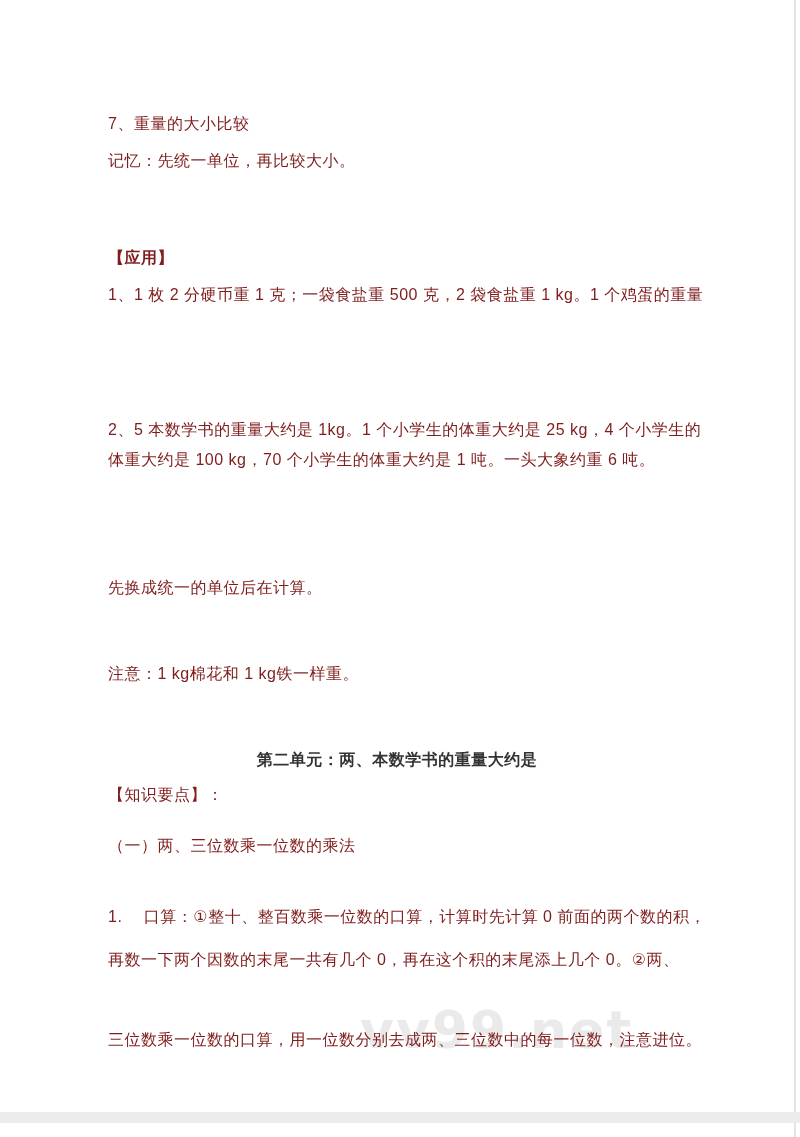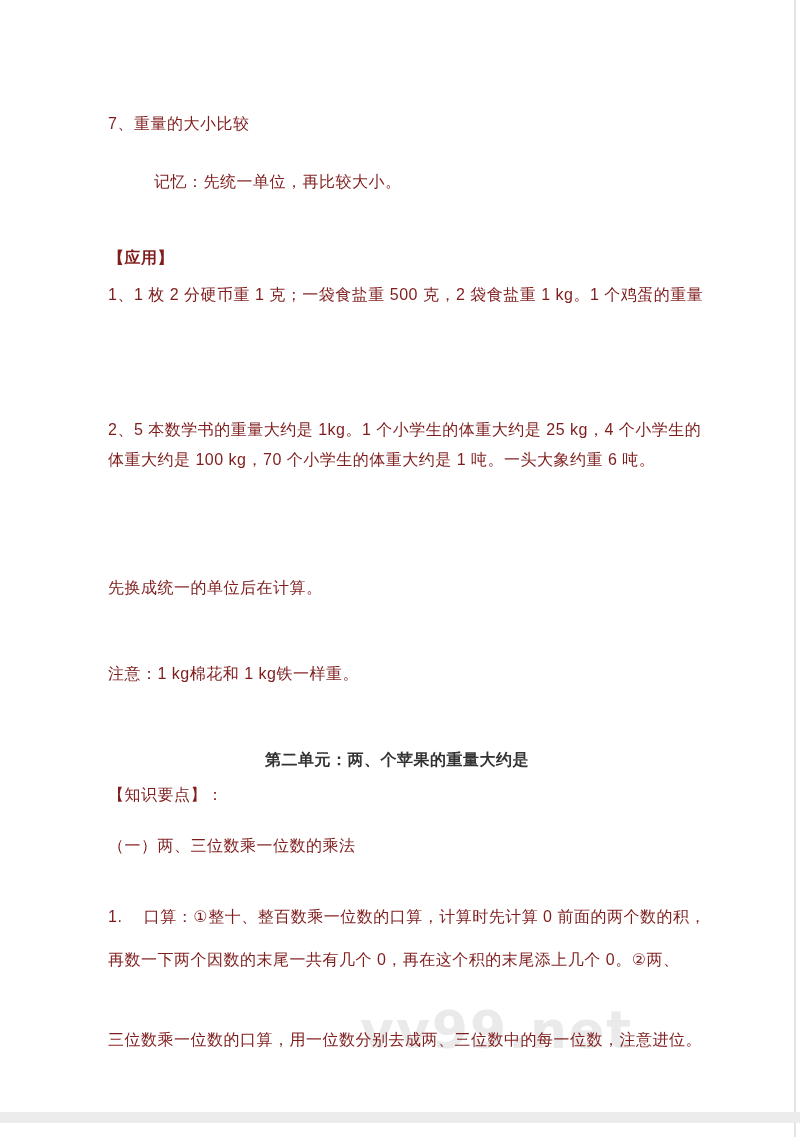--- a/index.html
+++ b/index.html
@@ -19,21 +19,21 @@
     background:#e4e4e4;z-index:1;
   }
   .line{
     position:absolute;left:108px;
     font-size:16px;line-height:1.25;letter-spacing:0.5px;
     color:#7f1d1d;white-space:nowrap;z-index:2;
   }
   .bold{font-weight:700;color:#333333;}
   .centered{left:0;width:794px;text-align:center;}
   .t-heading7{top:114px;}
-  .t-memory{top:172px;margin-left:46px;}
+  .t-memory{top:151px;}
   .t-app-label{top:248px;font-weight:700;}
   .t-p1l1{top:285px;}
   .t-p1l2{top:329px;}
   .t-p2l1{top:420px;}
   .t-p2l2{top:450px;}
   .t-p3l1{top:534px;}
   .t-p3l2{top:578px;}
   .t-note{top:664px;}
   .t-title{top:750px;}
   .t-keypoints{top:785px;}
@@ -72,21 +72,21 @@
 
   <div class="line t-p1l1">1、1 枚 2 分硬币重 1 克；一袋食盐重 500 克，2 袋食盐重 1 kg。1 个鸡蛋的重量</div>
 
   <div class="line t-p2l1">2、5 本数学书的重量大约是 1kg。1 个小学生的体重大约是 25 kg，4 个小学生的</div>
   <div class="line t-p2l2">体重大约是 100 kg，70 个小学生的体重大约是 1 吨。一头大象约重 6 吨。</div>
 
   <div class="line t-p3l2">先换成统一的单位后在计算。</div>
 
   <div class="line t-note">注意：1 kg棉花和 1 kg铁一样重。</div>
 
-  <div class="line t-title centered bold">第二单元：两、个苹果的重量大约是</div>
+  <div class="line t-title centered bold">第二单元：两、本数学书的重量大约是</div>
 
   <div class="line t-keypoints">【知识要点】：</div>
   <div class="line t-keypoints-sub">（一）两、三位数乘一位数的乘法</div>
 
   <div class="line t-p4l1">1.　 口算：①整十、整百数乘一位数的口算，计算时先计算 0 前面的两个数的积，</div>
   <div class="line t-p4l2">再数一下两个因数的末尾一共有几个 0，再在这个积的末尾添上几个 0。②两、</div>
   <div class="line t-p4l3">三位数乘一位数的口算，用一位数分别去成两、三位数中的每一位数，注意进位。</div>
 
   <div class="page-gap"></div>
   <div class="next-page"></div>

